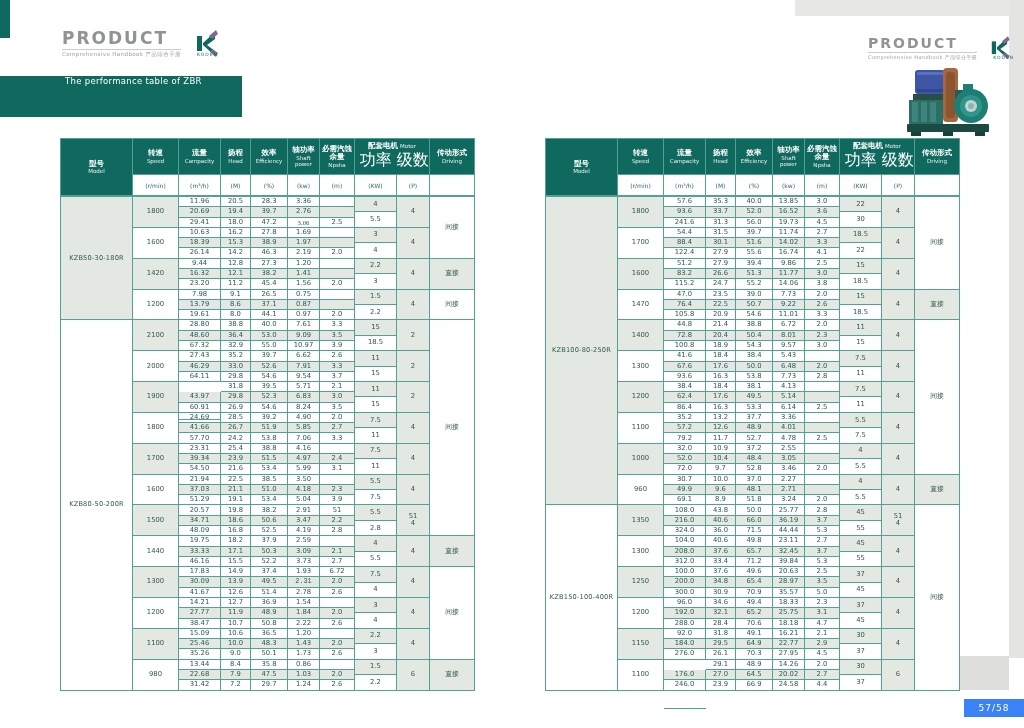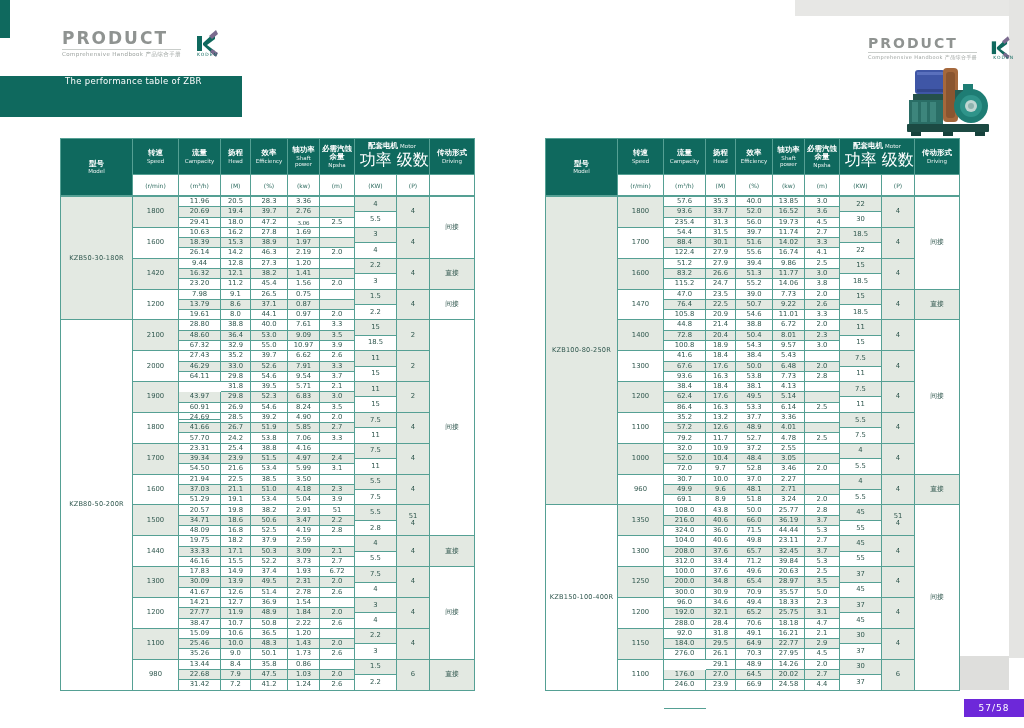--- a/index.html
+++ b/index.html
@@ -17,21 +17,21 @@
   .brand{display:flex;align-items:flex-start;}
   .brand-text .product{font-size:17px;letter-spacing:2px;color:#8f9391;font-weight:bold;line-height:1;}
   .brand-text .tagline{font-size:5.5px;color:#9aa09d;letter-spacing:.4px;margin-top:2px;border-top:1px solid #c9cdca;padding-top:1px;}
   .brand-logo{margin-left:8px;position:relative;width:40px;height:30px;}
   .brand-logo .koden{position:absolute;left:8px;top:22px;font-size:4.5px;color:#0f695e;letter-spacing:1px;}
   
   .title-block{left:0;top:76px;width:242px;height:41px;background:#0f695e;color:#fff;}
   .title-block .zh{font-size:13px;font-weight:bold;letter-spacing:1.5px;margin:7px 0 2px 65px;}
   .title-block .en{font-size:8.5px;margin-left:65px;letter-spacing:.3px;}
   
-  .page-box{left:964px;top:699px;width:60px;height:18px;background:#6d28d9;color:#fff;
+  .page-box{left:964px;top:699px;width:60px;height:18px;background:#3b82f6;color:#fff;
     font-size:9px;display:flex;align-items:center;justify-content:center;letter-spacing:1px;}
   
   .tbl{position:absolute;top:138px;}
   .tbl-head,.tbl-data{display:grid;border-left:1px solid #55a094;border-top:1px solid #55a094;background:#fff;}
   .hc{border-right:1px solid #55a094;border-bottom:1px solid #55a094;display:flex;flex-direction:column;
       align-items:center;justify-content:center;text-align:center;overflow:hidden;}
   .hc.teal{background:#0f695e;color:#ffffff;}
   .hc .zh{font-size:7.5px;font-weight:bold;line-height:1.15;}
   .hc .en{font-size:5.5px;line-height:1.1;opacity:.92;}
   .hc.unit{color:#2c6a5e;font-size:6px;background:#fff;}
@@ -403,21 +403,21 @@
       <div class="dc shade" style="grid-area: 67 / 9 / span 6 / span 1;">4</div>
       <div class="dc shade" style="grid-area: 73 / 2 / span 6 / span 1;">1300</div>
       <div class="dc" style="grid-area: 73 / 3 / span 2 / span 1;">17.83</div>
       <div class="dc" style="grid-area: 73 / 4 / span 2 / span 1;">14.9</div>
       <div class="dc" style="grid-area: 73 / 5 / span 2 / span 1;">37.4</div>
       <div class="dc" style="grid-area: 73 / 6 / span 2 / span 1;">1.93</div>
       <div class="dc" style="grid-area: 73 / 7 / span 2 / span 1;">6.72</div>
       <div class="dc shade" style="grid-area: 75 / 3 / span 2 / span 1;">30.09</div>
       <div class="dc shade" style="grid-area: 75 / 4 / span 2 / span 1;">13.9</div>
       <div class="dc shade" style="grid-area: 75 / 5 / span 2 / span 1;">49.5</div>
-      <div class="dc shade" style="grid-area: 75 / 6 / span 2 / span 1;">2.31</div>
+      <div class="dc shade" style="grid-area: 75 / 6 / span 2 / span 1; font-family: Liberation Mono, monospace;">2.31</div>
       <div class="dc shade" style="grid-area: 75 / 7 / span 2 / span 1;">2.0</div>
       <div class="dc" style="grid-area: 77 / 3 / span 2 / span 1;">41.67</div>
       <div class="dc" style="grid-area: 77 / 4 / span 2 / span 1;">12.6</div>
       <div class="dc" style="grid-area: 77 / 5 / span 2 / span 1;">51.4</div>
       <div class="dc" style="grid-area: 77 / 6 / span 2 / span 1;">2.78</div>
       <div class="dc" style="grid-area: 77 / 7 / span 2 / span 1;">2.6</div>
       <div class="dc shade" style="grid-area: 73 / 8 / span 3 / span 1;">7.5</div>
       <div class="dc" style="grid-area: 76 / 8 / span 3 / span 1;">4</div>
       <div class="dc shade" style="grid-area: 73 / 9 / span 6 / span 1;">4</div>
       <div class="dc" style="grid-area: 79 / 2 / span 6 / span 1;">1200</div>
@@ -464,21 +464,21 @@
       <div class="dc" style="grid-area: 91 / 5 / span 2 / span 1;">35.8</div>
       <div class="dc" style="grid-area: 91 / 6 / span 2 / span 1;">0.86</div>
       <div class="dc" style="grid-area: 91 / 7 / span 2 / span 1;"></div>
       <div class="dc shade" style="grid-area: 93 / 3 / span 2 / span 1;">22.68</div>
       <div class="dc shade" style="grid-area: 93 / 4 / span 2 / span 1;">7.9</div>
       <div class="dc shade" style="grid-area: 93 / 5 / span 2 / span 1;">47.5</div>
       <div class="dc shade" style="grid-area: 93 / 6 / span 2 / span 1;">1.03</div>
       <div class="dc shade" style="grid-area: 93 / 7 / span 2 / span 1;">2.0</div>
       <div class="dc" style="grid-area: 95 / 3 / span 2 / span 1;">31.42</div>
       <div class="dc" style="grid-area: 95 / 4 / span 2 / span 1;">7.2</div>
-      <div class="dc" style="grid-area: 95 / 5 / span 2 / span 1;">41.2</div>
+      <div class="dc" style="grid-area: 95 / 5 / span 2 / span 1;">29.7</div>
       <div class="dc" style="grid-area: 95 / 6 / span 2 / span 1;">1.24</div>
       <div class="dc" style="grid-area: 95 / 7 / span 2 / span 1;">2.6</div>
       <div class="dc shade" style="grid-area: 91 / 8 / span 3 / span 1;">1.5</div>
       <div class="dc" style="grid-area: 94 / 8 / span 3 / span 1;">2.2</div>
       <div class="dc shade" style="grid-area: 91 / 9 / span 6 / span 1;">6</div>
       <div class="dc" style="grid-area: 1 / 10 / span 12 / span 1;">间接</div>
       <div class="dc shade" style="grid-area: 13 / 10 / span 6 / span 1;">直接</div>
       <div class="dc" style="grid-area: 19 / 10 / span 6 / span 1;">间接</div>
       <div class="dc" style="grid-area: 25 / 10 / span 42 / span 1;">间接</div>
       <div class="dc shade" style="grid-area: 67 / 10 / span 6 / span 1;">直接</div>
@@ -546,21 +546,21 @@
       <div class="dc" style="grid-area: 1 / 3 / span 2 / span 1;">57.6</div>
       <div class="dc" style="grid-area: 1 / 4 / span 2 / span 1;">35.3</div>
       <div class="dc" style="grid-area: 1 / 5 / span 2 / span 1;">40.0</div>
       <div class="dc" style="grid-area: 1 / 6 / span 2 / span 1;">13.85</div>
       <div class="dc" style="grid-area: 1 / 7 / span 2 / span 1;">3.0</div>
       <div class="dc shade" style="grid-area: 3 / 3 / span 2 / span 1;">93.6</div>
       <div class="dc shade" style="grid-area: 3 / 4 / span 2 / span 1;">33.7</div>
       <div class="dc shade" style="grid-area: 3 / 5 / span 2 / span 1;">52.0</div>
       <div class="dc shade" style="grid-area: 3 / 6 / span 2 / span 1;">16.52</div>
       <div class="dc shade" style="grid-area: 3 / 7 / span 2 / span 1;">3.6</div>
-      <div class="dc" style="grid-area: 5 / 3 / span 2 / span 1;">235.4</div>
+      <div class="dc" style="grid-area: 5 / 3 / span 2 / span 1;">241.6</div>
       <div class="dc" style="grid-area: 5 / 4 / span 2 / span 1;">31.3</div>
       <div class="dc" style="grid-area: 5 / 5 / span 2 / span 1;">56.0</div>
       <div class="dc" style="grid-area: 5 / 6 / span 2 / span 1;">19.73</div>
       <div class="dc" style="grid-area: 5 / 7 / span 2 / span 1;">4.5</div>
       <div class="dc shade" style="grid-area: 1 / 8 / span 3 / span 1;">22</div>
       <div class="dc" style="grid-area: 4 / 8 / span 3 / span 1;">30</div>
       <div class="dc shade" style="grid-area: 1 / 9 / span 6 / span 1;">4</div>
       <div class="dc" style="grid-area: 7 / 2 / span 6 / span 1;">1700</div>
       <div class="dc" style="grid-area: 7 / 3 / span 2 / span 1;">54.4</div>
       <div class="dc" style="grid-area: 7 / 4 / span 2 / span 1;">31.5</div>

